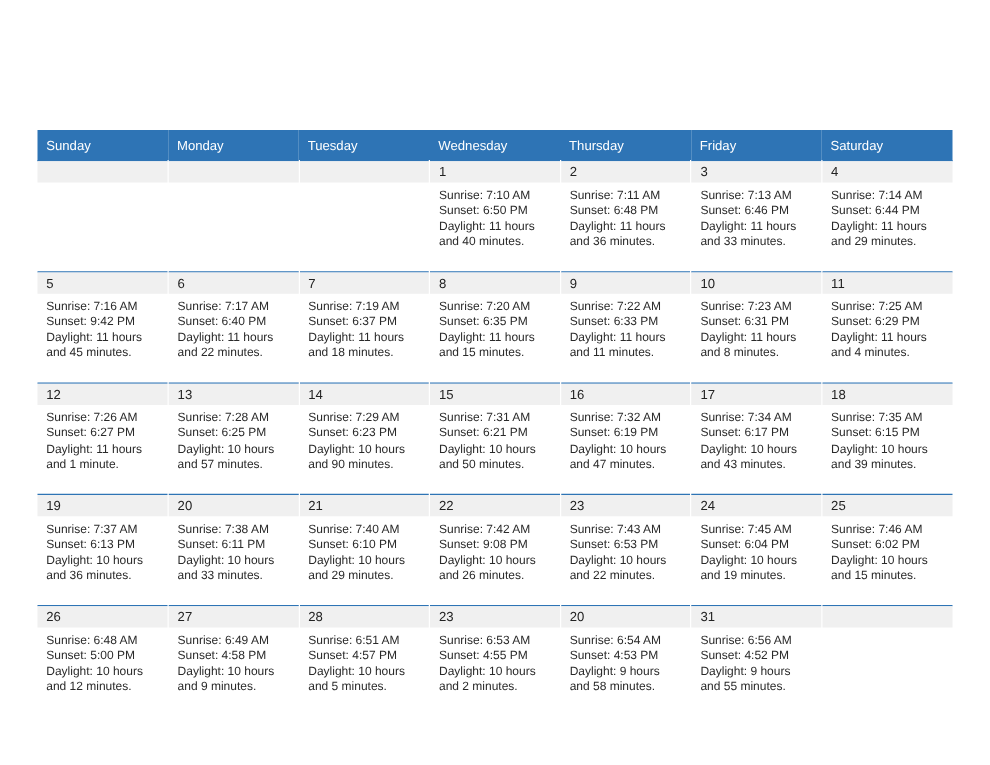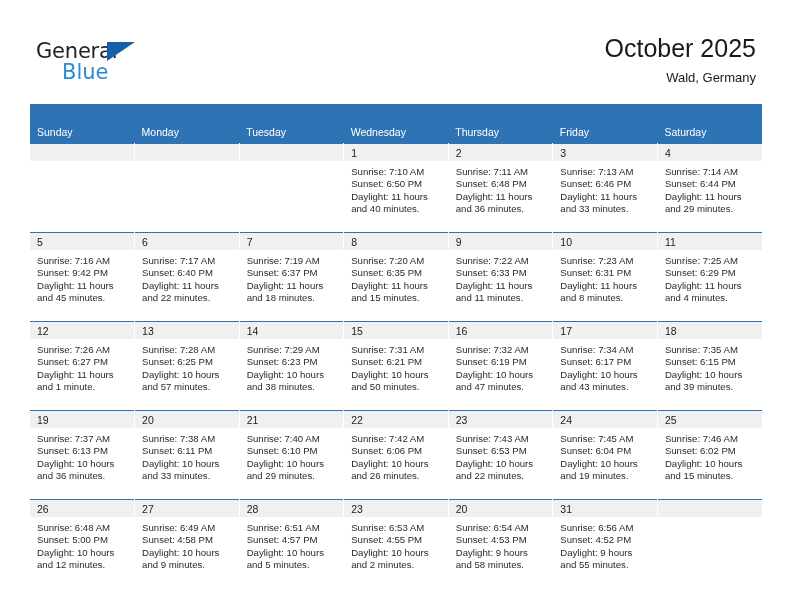--- a/index.html
+++ b/index.html
@@ -99,21 +99,21 @@
     border-collapse: collapse;
     table-layout: fixed;
   }
 
   .calendar th {
     background: #2e74b5;
     color: #ffffff;
     font-size: 10.5px;
     font-weight: normal;
     text-align: left;
-    padding: 22px 0 5px 7px;
+    padding: 7px 0 5px 7px;
     height: 12px;
     border: none;
     font-family: "Liberation Sans", sans-serif;
   }
 
   .calendar td {
     width: 104.57px;
     vertical-align: top;
     padding: 0;
     border-right: 1px solid #ffffff;
@@ -147,34 +147,20 @@
     color: #2a2a2a;
   }
   .cell-body div { white-space: nowrap; }
   .cell-body .dl { white-space: normal; }
 </style>
 </head>
 <body>
 
 <div class="page">
 
-  <div class="header">
-
-    <div class="logo">
-      <span class="logo-general">General</span>
-      <span class="logo-triangle"></span>
-      <span class="logo-blue">Blue</span>
-    </div>
-
-    <div class="title-block">
-      <div class="cal-title">October 2025</div>
-      <div class="cal-subtitle">Wald, Germany</div>
-    </div>
-
-  </div>
 
   <table class="calendar">
     <thead>
       <tr>
         <th>Sunday</th>
         <th>Monday</th>
         <th>Tuesday</th>
         <th>Wednesday</th>
         <th>Thursday</th>
         <th>Friday</th>
@@ -331,21 +317,21 @@
                 <div class="dl">Daylight: 10 hours and 57 minutes.</div>
               </div>
             </div>
           </td>
           <td>
             <div class="cell">
               <div class="daynum-band">14</div>
               <div class="cell-body">
                 <div>Sunrise: 7:29 AM</div>
                 <div>Sunset: 6:23 PM</div>
-                <div class="dl">Daylight: 10 hours and 38 minutes.</div>
+                <div class="dl">Daylight: 10 hours and 90 minutes.</div>
               </div>
             </div>
           </td>
           <td>
             <div class="cell">
               <div class="daynum-band">15</div>
               <div class="cell-body">
                 <div>Sunrise: 7:31 AM</div>
                 <div>Sunset: 6:21 PM</div>
                 <div class="dl">Daylight: 10 hours and 50 minutes.</div>
@@ -412,21 +398,21 @@
                 <div>Sunset: 6:10 PM</div>
                 <div class="dl">Daylight: 10 hours and 29 minutes.</div>
               </div>
             </div>
           </td>
           <td>
             <div class="cell">
               <div class="daynum-band">22</div>
               <div class="cell-body">
                 <div>Sunrise: 7:42 AM</div>
-                <div>Sunset: 6:06 PM</div>
+                <div>Sunset: 9:08 PM</div>
                 <div class="dl">Daylight: 10 hours and 26 minutes.</div>
               </div>
             </div>
           </td>
           <td>
             <div class="cell">
               <div class="daynum-band">23</div>
               <div class="cell-body">
                 <div>Sunrise: 7:43 AM</div>
                 <div>Sunset: 6:53 PM</div>

